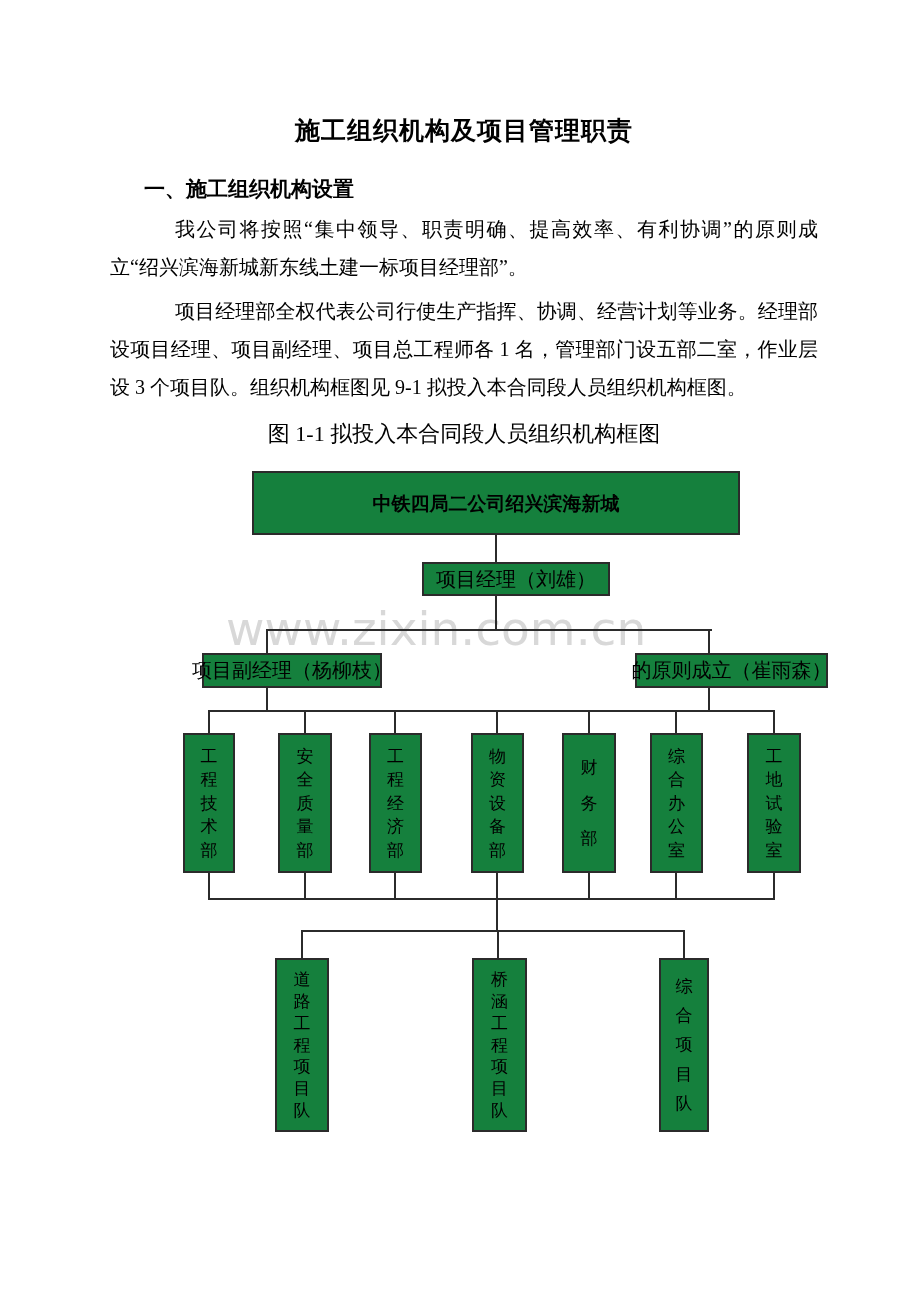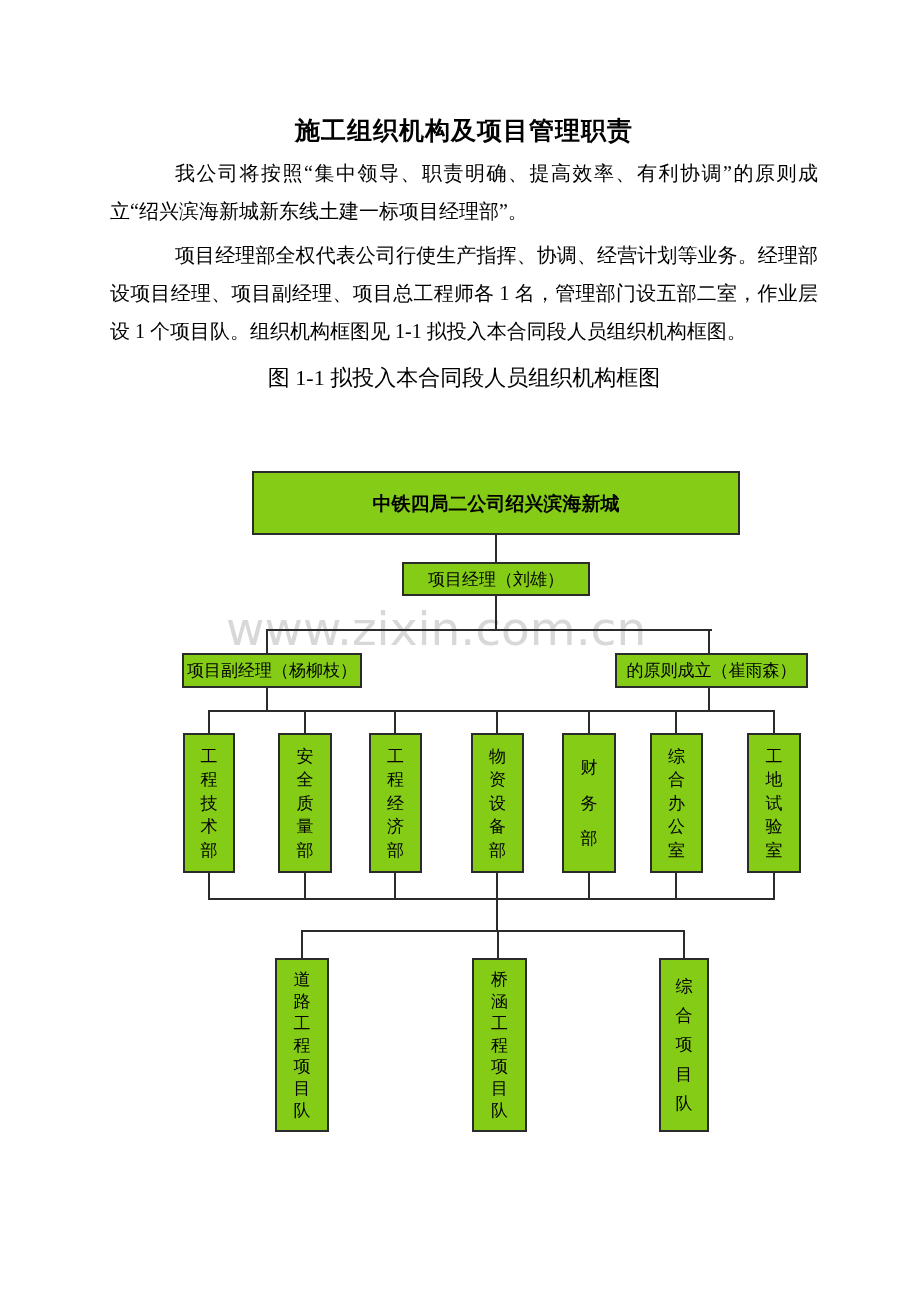--- a/index.html
+++ b/index.html
@@ -30,37 +30,38 @@
     position:absolute;left:226px;top:601px;z-index:1;
     font-family:"DejaVu Sans","Liberation Sans",sans-serif;
     font-size:47px;color:#d8d8d8;letter-spacing:0px;white-space:nowrap;
   }
   #org-chart{
     position:absolute;left:100px;top:455px;width:720px;height:700px;z-index:2;
   }
   .hline{position:absolute;height:2px;background:#2b2b2b;}
   .vline{position:absolute;width:2px;background:#2b2b2b;}
   .cbox{
-    position:absolute;border:2px solid #2b2b2b;background:#84cc16;
+    position:absolute;border:2px solid #2b2b2b;background:#15803d;
     box-sizing:border-box;display:flex;align-items:center;justify-content:center;
     text-align:center;
   }
   .root-box{flex-direction:column;font-weight:bold;font-size:19px;line-height:27px;}
-  .h-text{font-size:17px;white-space:nowrap;}
+  .h-text{font-size:20px;white-space:nowrap;margin-left:20px;}
   .vbox{flex-direction:column;justify-content:space-evenly;font-size:17px;padding:6px 0;}
   .vbox span{display:block;line-height:1;}
 </style>
 </head>
 <body>
 
 <div class="content">
   <div class="doc-title">施工组织机构及项目管理职责</div>
+  <div class="section-heading">一、施工组织机构设置</div>
   <div class="paragraphs">
     <p class="body-para">我公司将按照“集中领导、职责明确、提高效率、有利协调”的原则成立“绍兴滨海新城新东线土建一标项目经理部”。</p>
-    <p class="body-para">项目经理部全权代表公司行使生产指挥、协调、经营计划等业务。经理部设项目经理、项目副经理、项目总工程师各 1 名，管理部门设五部二室，作业层设 1 个项目队。组织机构框图见 1-1 拟投入本合同段人员组织机构框图。</p>
+    <p class="body-para">项目经理部全权代表公司行使生产指挥、协调、经营计划等业务。经理部设项目经理、项目副经理、项目总工程师各 1 名，管理部门设五部二室，作业层设 3 个项目队。组织机构框图见 9-1 拟投入本合同段人员组织机构框图。</p>
   </div>
   <div class="figure-caption">图 1-1 拟投入本合同段人员组织机构框图</div>
 </div>
 
 <div class="watermark">www.zixin.com.cn</div>
 
 <div id="org-chart">
 
   <div class="vline" style="left:395px;top:80px;height:27px"></div>
   <div class="vline" style="left:395px;top:141px;height:35px"></div>

